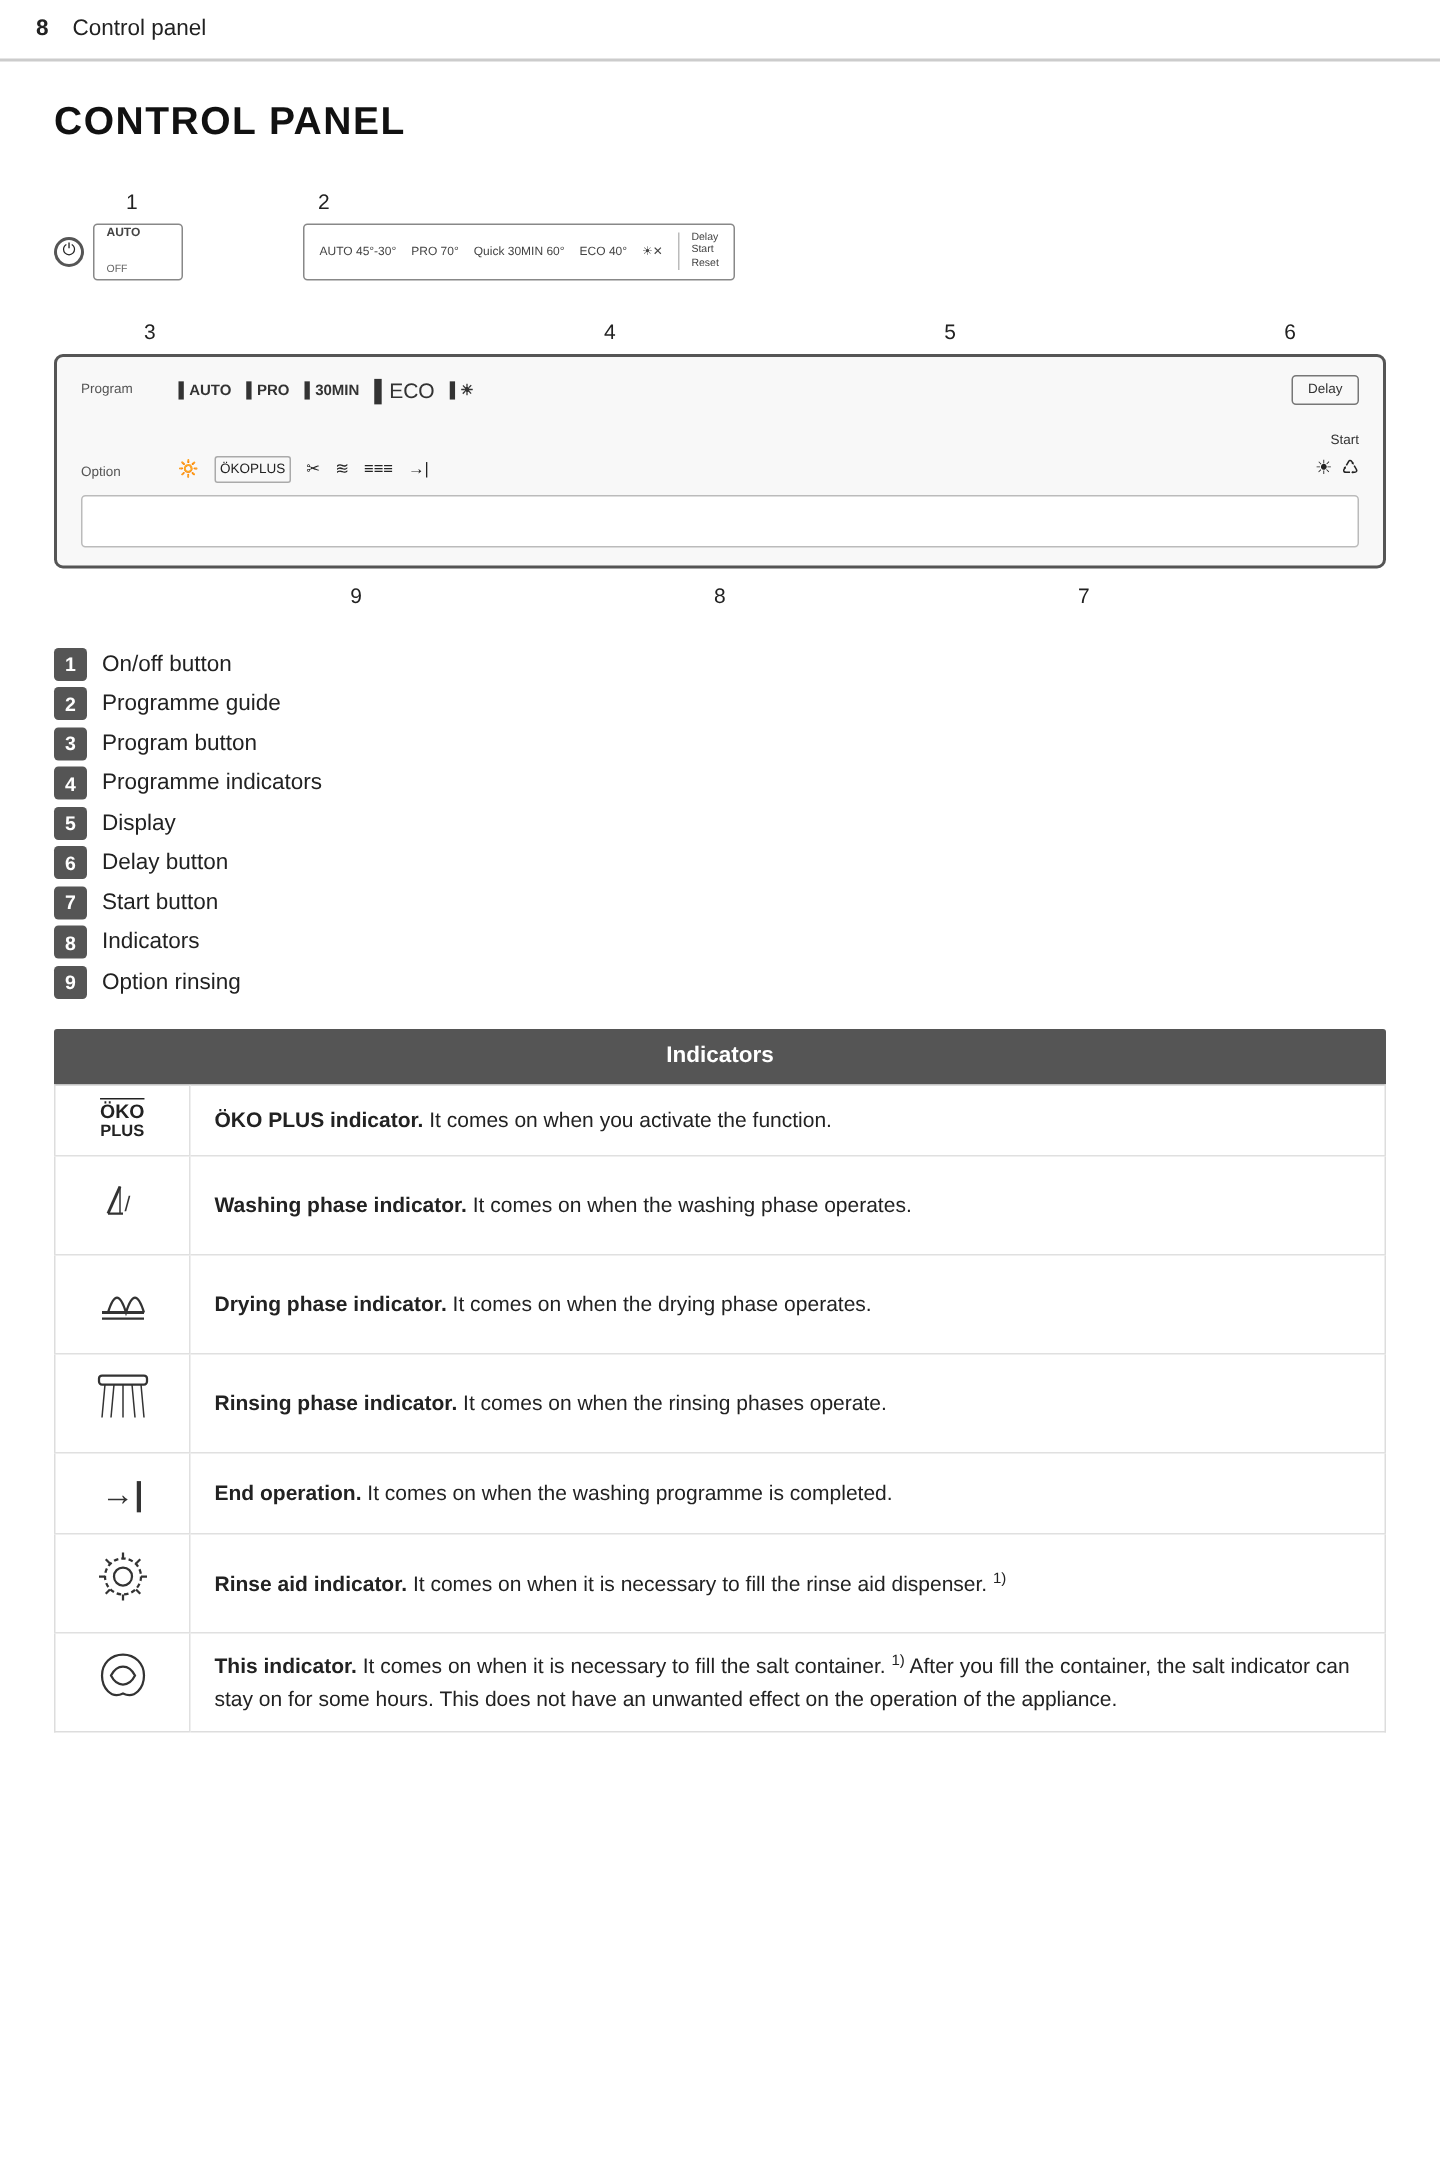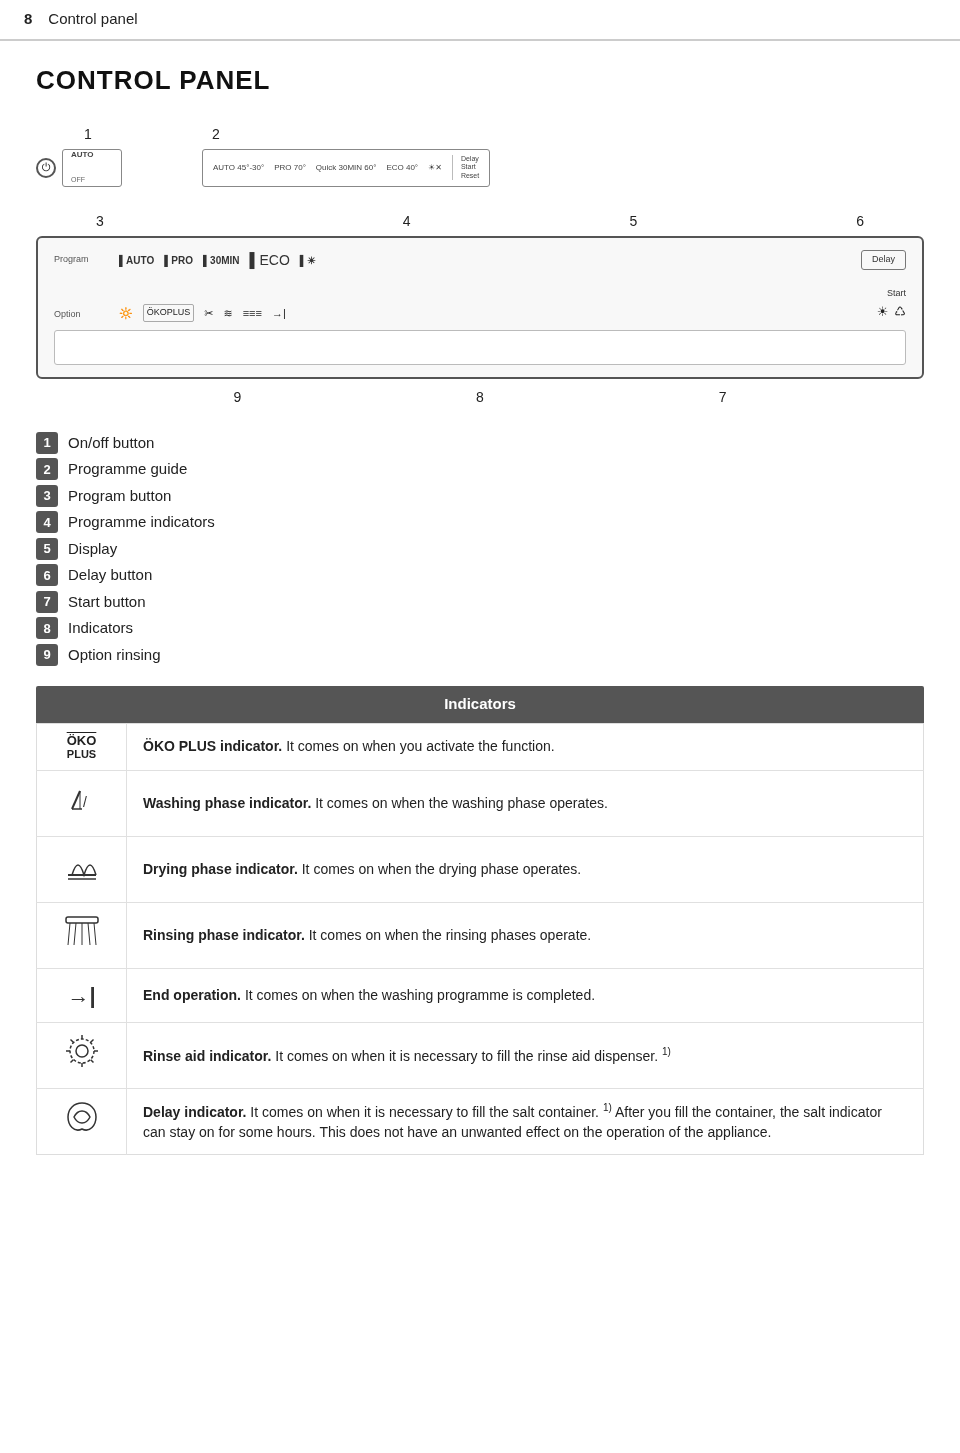--- a/index.html
+++ b/index.html
@@ -388,21 +388,21 @@
       </tr>
 
       <tr>
         <td class="indicator-icon-cell">
           <svg width="36" height="36" viewBox="0 0 36 36">
             <path d="M18 4 C10 4 4 10 4 18 C4 26 10 34 18 30 C26 34 32 26 32 18 C32 10 26 4 18 4 Z" fill="none" stroke="#333" stroke-width="1.5"></path>
             <path d="M10 18 C14 10 22 10 26 18 C22 26 14 26 10 18 Z" fill="none" stroke="#333" stroke-width="1.5"></path>
           </svg>
         </td>
         <td class="indicator-text-cell">
-          <b>Delay indicator.</b> It comes on when it is necessary to fill the salt container. <sup>1)</sup>
+          <b>This indicator.</b> It comes on when it is necessary to fill the salt container. <sup>1)</sup>
           After you fill the container, the salt indicator can stay on for some hours. This does not have an unwanted effect on the operation of the appliance.
         </td>
       </tr>
 
 
     </tbody>
       </table>
   </div>
 
 </div>

